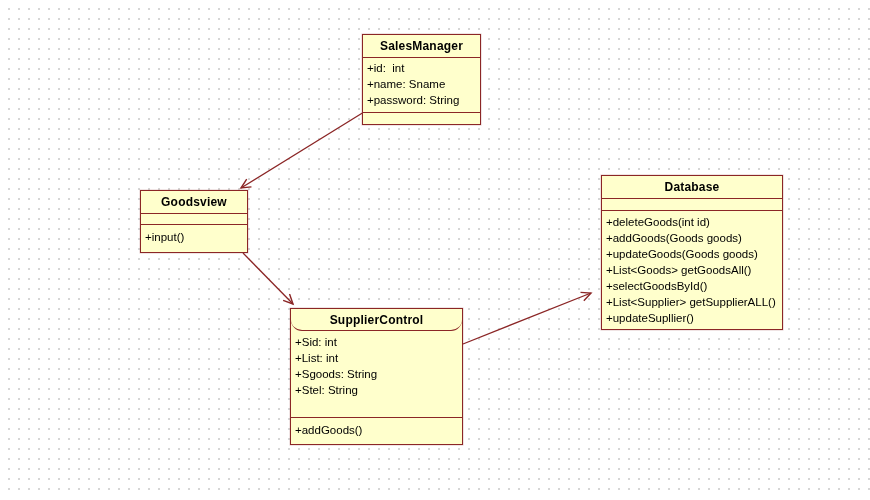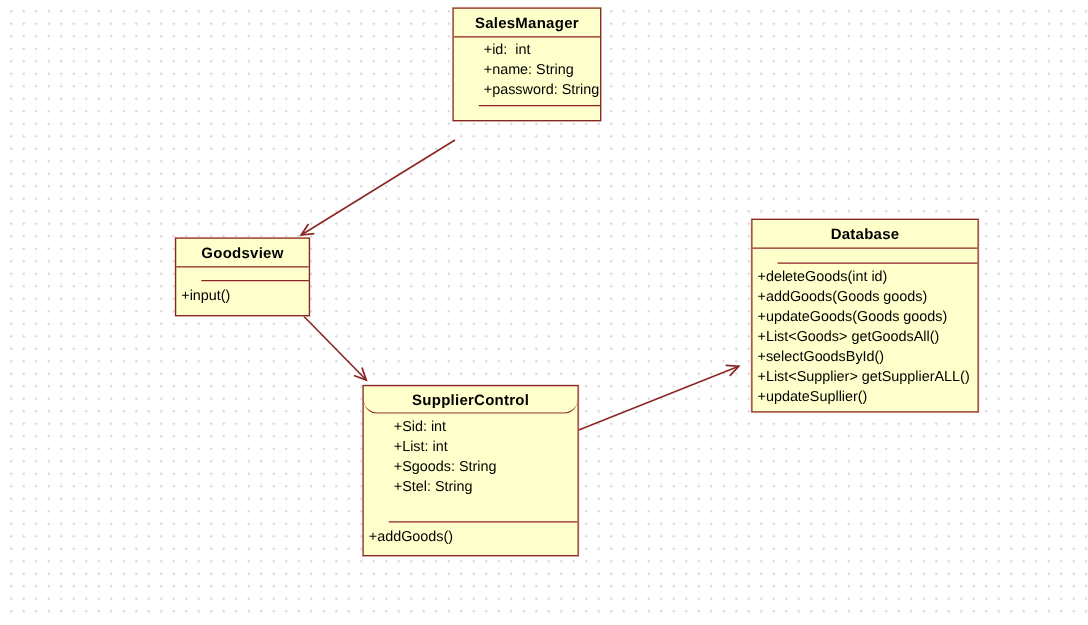--- a/index.html
+++ b/index.html
@@ -53,21 +53,20 @@
     box-sizing: border-box;
     letter-spacing: 0.2px;
   }
   .compartment {
     box-sizing: border-box;
     padding: 2px 0 0 4px;
     overflow: hidden;
   }
   .compartment.attrs {
     border-bottom: 1.2px solid #8b2626;
-    margin-left: 20px;
   }
   .compartment.ops {
     flex: 1 1 auto;
   }
   .member-line {
     font-size: 11.5px;
     line-height: 16px;
     color: #000000;
     white-space: pre;
   }
@@ -83,25 +82,25 @@
         <path d="M1.5,1 L11,5.5 L1.5,10" fill="none" stroke="#8b2626" stroke-width="1.4"></path>
       </marker>
     </defs>
     <g id="arrow-group">
         <line x1="364" y1="112" x2="241" y2="188" stroke="#8B2626" stroke-width="1.3" marker-end="url(#openarrow)"></line>
         <line x1="243" y1="253" x2="293" y2="304" stroke="#8B2626" stroke-width="1.3" marker-end="url(#openarrow)"></line>
         <line x1="463" y1="344" x2="591" y2="293" stroke="#8B2626" stroke-width="1.3" marker-end="url(#openarrow)"></line>
       </g>
   </svg>
 
-  <div class="uml-class" style="left:362px; top:6px; width:119px; height:91px;">
+  <div class="uml-class" style="left:362px; top:34px; width:119px; height:91px;">
     <div class="uml-title" style="height:23px;">SalesManager</div>
     <div class="compartment attrs" style="height:55px;">
         <div class="member-line">+id:  int</div>
-        <div class="member-line">+name: String</div>
+        <div class="member-line">+name: Sname</div>
         <div class="member-line">+password: String</div>
       </div>
     <div class="compartment ops"></div>
   </div>
 
   <div class="uml-class" style="left:140px; top:190px; width:108px; height:63px;">
     <div class="uml-title" style="height:23px;">Goodsview</div>
     <div class="compartment attrs" style="height:11px;"></div>
     <div class="compartment ops" style="padding-top:4px;">
         <div class="member-line">+input()</div>

